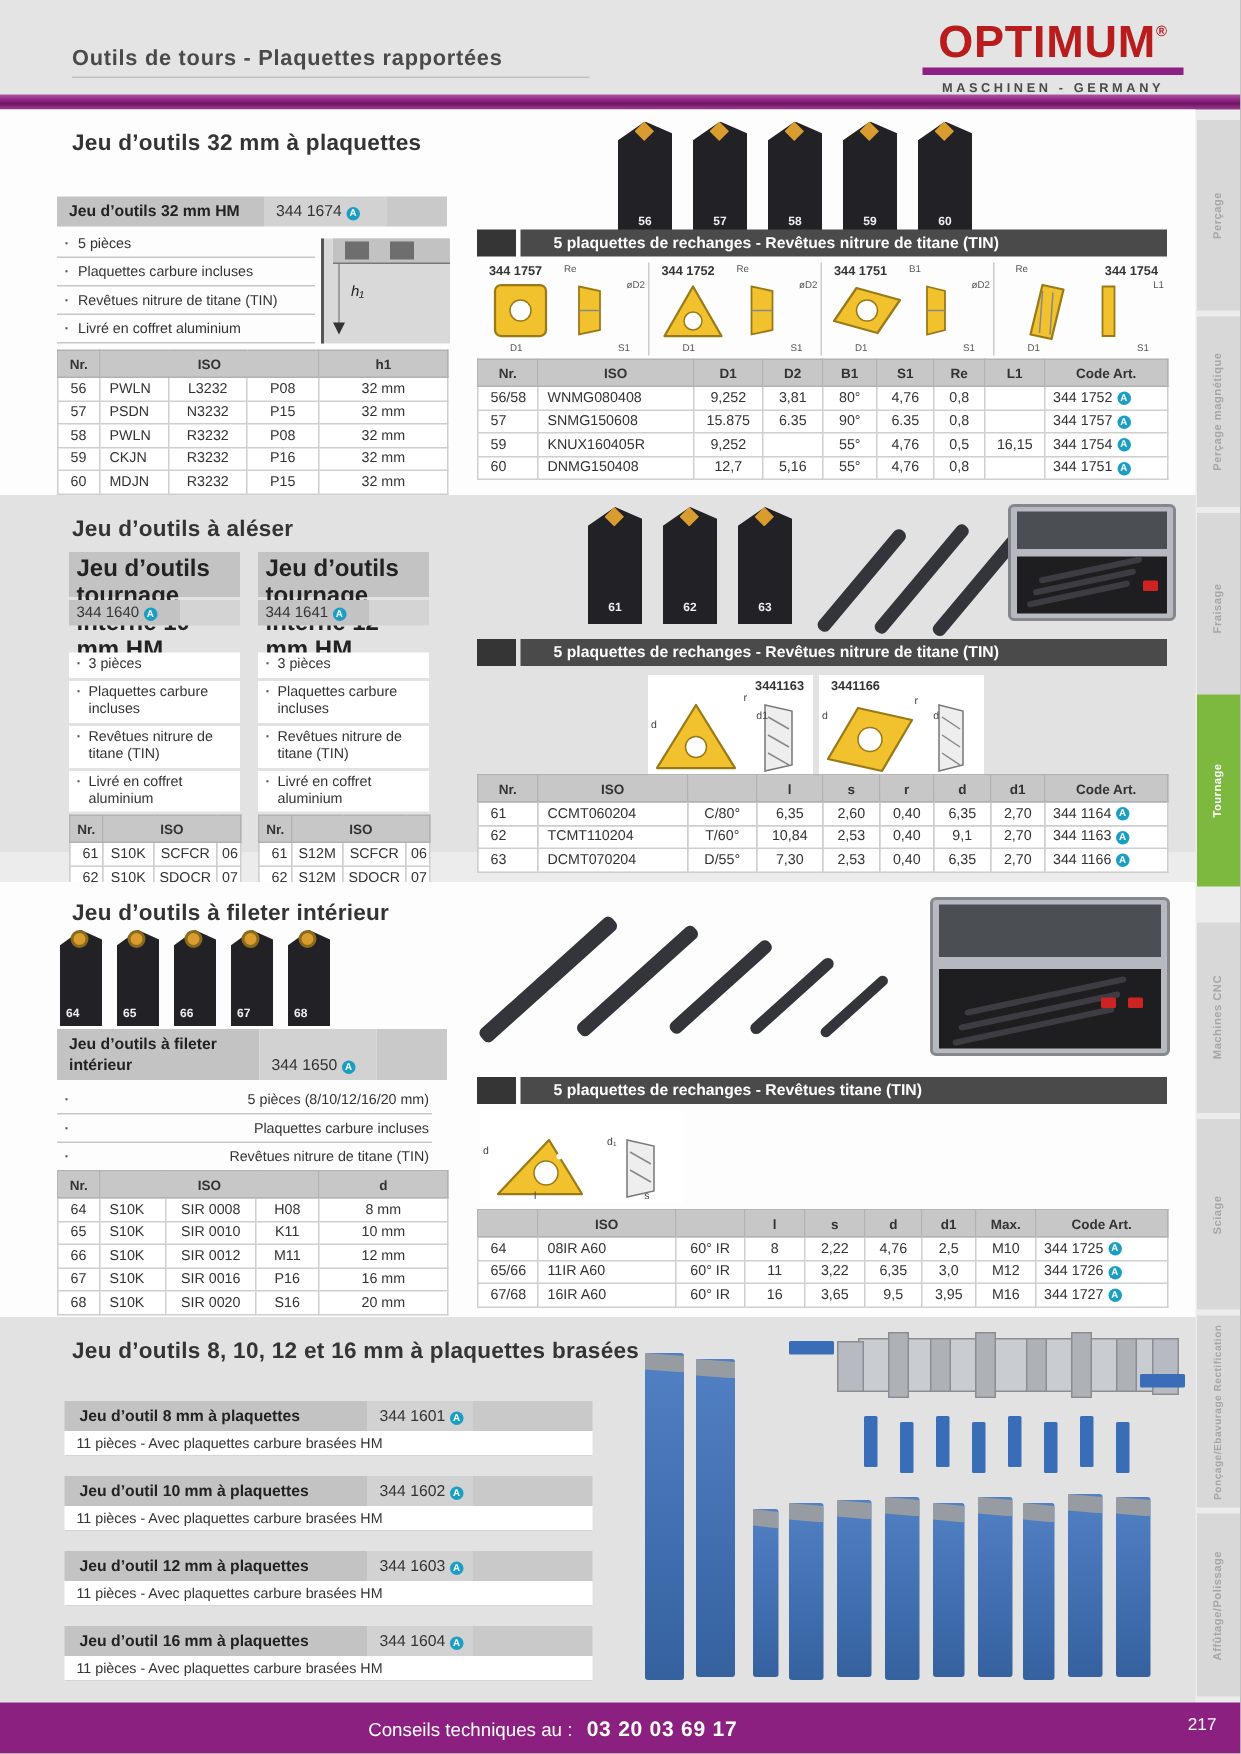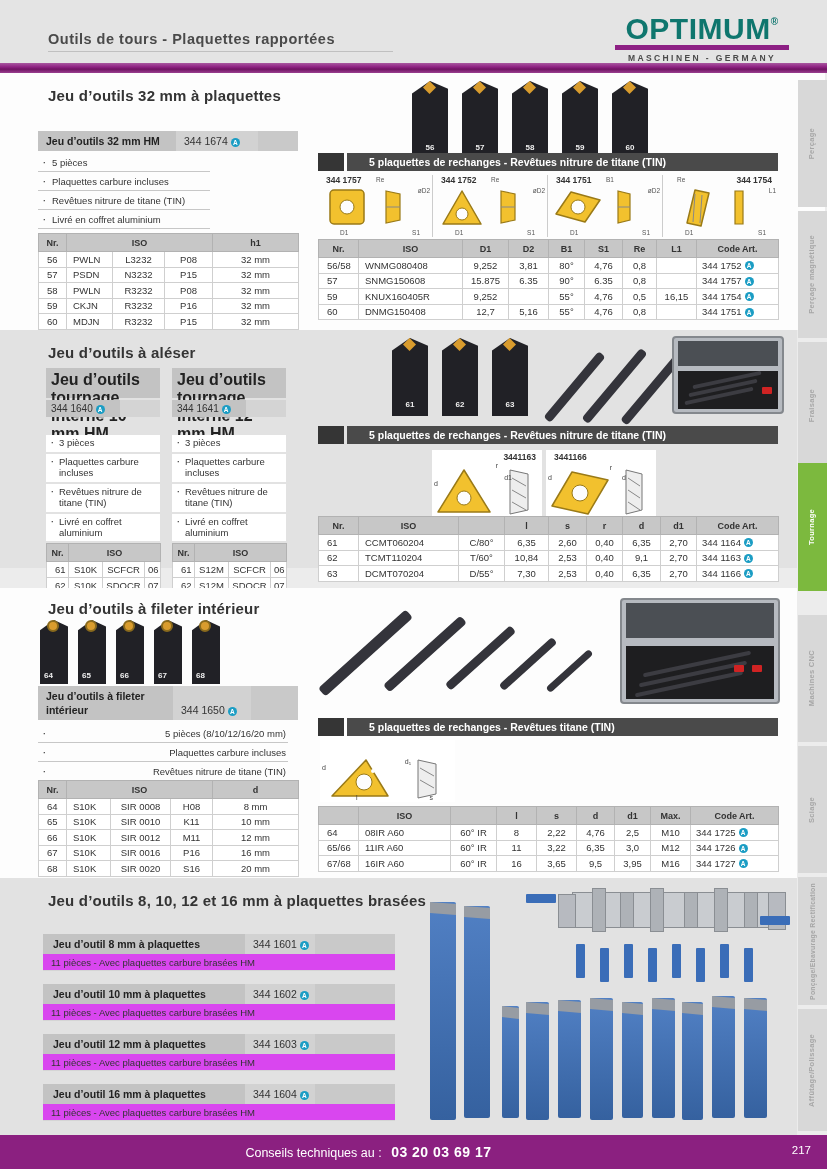--- a/index.html
+++ b/index.html
@@ -3,21 +3,21 @@
 <meta charset="utf-8">
 <style>
   html,body{margin:0;padding:0;background:#9c9c9c;}
   .page{position:relative;width:827px;height:1169px;background:#ececec;overflow:hidden;
         font-family:"Liberation Sans",sans-serif;color:#333;}
   
   .header{position:absolute;top:0;left:0;right:0;height:63px;background:#e4e4e4;}
   .page-title{position:absolute;left:48px;top:31px;font-size:14.5px;font-weight:bold;color:#4a4a4a;letter-spacing:.5px;}
   .title-rule{position:absolute;left:48px;top:51px;width:345px;height:1px;background:#c0c0c0;}
   .logo{position:absolute;right:36px;top:6px;width:178px;text-align:center;}
-  .logo-name{font-size:30px;font-weight:bold;color:#0f766e;letter-spacing:.5px;line-height:32px;}
+  .logo-name{font-size:30px;font-weight:bold;color:#b91c1c;letter-spacing:.5px;line-height:32px;}
   .logo-name sup{font-size:10px;vertical-align:14px;}
   .logo-bar{height:5px;background:#8d2084;margin:0 2px 3px 2px;}
   .logo-sub{font-size:8.5px;font-weight:bold;letter-spacing:2.4px;color:#4a4a4a;}
   .topbar{position:absolute;top:63px;left:0;right:0;height:10px;
           background:linear-gradient(#a858a0 0%,#8e2282 40%,#701463 62%,#9a3f90 100%);}
   
   .section{position:absolute;left:0;width:797px;}
   .s-white{background:#fdfdfd;}
   .s-gray{background:#e2e2e2;}
   .sec-title{position:absolute;font-size:15px;font-weight:bold;color:#343434;letter-spacing:.2px;}
@@ -93,21 +93,21 @@
   .hdiag{position:absolute;width:84px;height:70px;background:#d9d9d9;border-left:2px solid #555;}
   .hdiag .top{position:absolute;top:0;left:6px;right:0;height:16px;background:#c2c2c2;border-bottom:1px solid #777;}
   .hdiag .sq1,.hdiag .sq2{position:absolute;top:2px;width:16px;height:12px;background:#6e6e6e;}
   .hdiag .sq1{left:14px;} .hdiag .sq2{left:44px;}
   
   .pbox4{width:352px;margin-bottom:13px;}
   .pb4-head{display:flex;height:20px;}
   .pb4-name{background:#c3c3c3;width:202px;font-size:10.5px;font-weight:bold;color:#222;padding:4px 0 0 10px;box-sizing:border-box;}
   .pb4-code{background:#d2d2d2;width:70px;font-size:10.5px;padding:4px 0 0 8px;box-sizing:border-box;}
   .pb4-fill{background:#c9c9c9;flex:1;}
-  .pb4-desc{background:#d946ef;height:17px;font-size:9.5px;color:#333;padding:3px 0 0 8px;box-sizing:border-box;border-bottom:1px solid #d5d5d5;}
+  .pb4-desc{background:#ffffff;height:17px;font-size:9.5px;color:#333;padding:3px 0 0 8px;box-sizing:border-box;border-bottom:1px solid #d5d5d5;}
   
   .illus4{position:absolute;left:430px;top:4px;width:360px;height:246px;}
   .shaft{position:absolute;left:128px;top:4px;width:228px;height:48px;}
   .shaft .body{position:absolute;inset:6px 14px;background:#c9ccd0;border:1px solid #8a8e93;}
   .shaft .ridge{position:absolute;top:0;width:14px;height:100%;background:#aeb2b7;border:1px solid #8a8e93;box-sizing:border-box;}
   .shaft .cap{position:absolute;top:8px;width:16px;height:32px;background:#b7bac0;border:1px solid #8a8e93;}
   .tag{position:absolute;width:9px;height:34px;background:#3a6db8;border-radius:1px;}
   .tag.h{width:30px;height:9px;}
   .bt{position:absolute;background:linear-gradient(#5180c4,#35619f);border-radius:2px;}
   .bt::before{content:"";position:absolute;top:0;left:0;right:0;height:13px;background:#979ca3;
@@ -143,35 +143,44 @@
     <span class="page-title">Outils de tours - Plaquettes rapportées</span>
     <div class="title-rule"></div>
     <div class="logo">
       <div class="logo-name"><span>OPTIMUM</span><sup>®</sup></div>
       <div class="logo-bar"></div>
       <div class="logo-sub">MASCHINEN - GERMANY</div>
     </div>
   </div>
   <div class="topbar"></div>
 
-  <div class="section s-white" style="top:73px;height:257px;padding-left:28px;">
+  <div class="section s-white" style="top:73px;height:257px;">
     <span class="sec-title" style="left:48px;top:14px;">Jeu d’outils 32 mm à plaquettes</span>
 
     <div class="phead" style="left:38px;top:58px;width:260px;">
       <span class="ph-name" style="width:138px;">Jeu d’outils 32 mm HM</span>
       <span class="ph-code" style="width:82px;"><span>344 1674</span><span class="badge">A</span></span>
       <span class="ph-fill" style="flex:1;"></span>
     </div>
     <ul class="blist" style="left:38px;top:80px;width:172px;">
         <li><span>5 pièces</span></li>
         <li><span>Plaquettes carbure incluses</span></li>
         <li><span>Revêtues nitrure de titane (TIN)</span></li>
         <li><span>Livré en coffret aluminium</span></li>
       </ul>
 
+    <div class="hdiag" style="left:214px;top:86px;">
+      <div class="top"></div><div class="sq1"></div><div class="sq2"></div>
+      <svg width="84" height="70" viewBox="0 0 84 70">
+        <line x1="10" y1="6" x2="10" y2="60" class="dimline" stroke-width="1.4"></line>
+        <polygon points="10,2 6,10 14,10" fill="#333"></polygon>
+        <polygon points="10,64 6,56 14,56" fill="#333"></polygon>
+        <text x="18" y="38" font-size="10" font-style="italic" fill="#222">h₁</text>
+      </svg>
+    </div>
 
     <table class="tbl iso2" style="left:38px;top:160px;width:260px;">
       <colgroup>
           <col style="width:28px">
           <col style="width:46px">
           <col style="width:52px">
           <col style="width:48px">
           <col style="width:86px">
         </colgroup>
       <thead>

